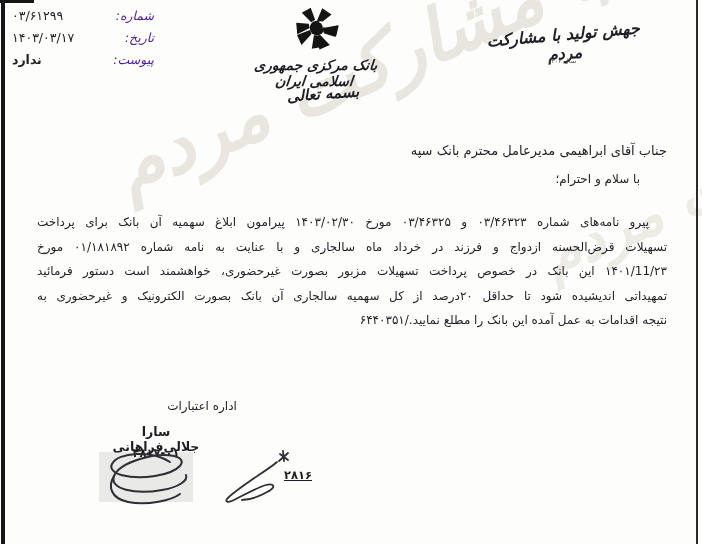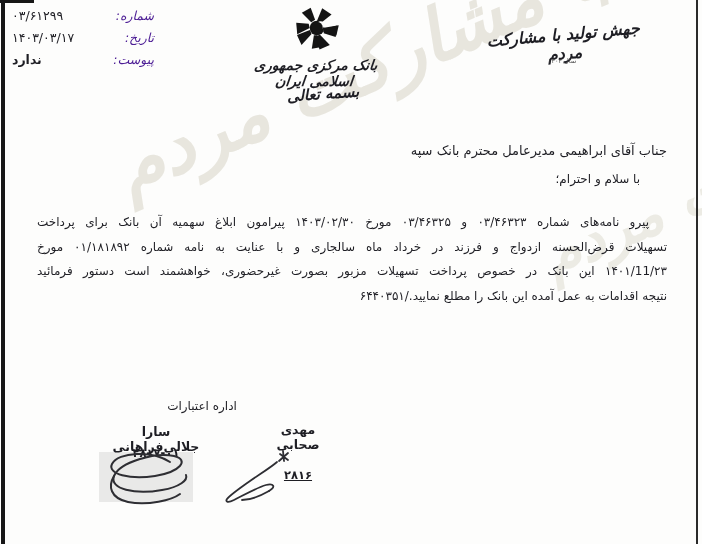--- a/index.html
+++ b/index.html
@@ -118,26 +118,26 @@
   <div class="layer slogan">جهش تولید با مشارکت مردم</div>
   <div class="layer slogan-year">سال ۱۴۰۳</div>
 
   <div class="layer addressee">جناب آقای ابراهیمی مدیرعامل محترم بانک سپه</div>
   <div class="layer salutation">با سلام و احترام؛</div>
 
   <div class="layer body-text">
     <div class="body-line first">پیرو نامه‌های شماره ۰۳/۴۶۳۲۳ و ۰۳/۴۶۳۲۵ مورخ ۱۴۰۳/۰۲/۳۰ پیرامون ابلاغ سهمیه آن بانک برای پرداخت</div>
     <div class="body-line">تسهیلات قرض‌الحسنه ازدواج و فرزند در خرداد ماه سالجاری و با عنایت به نامه شماره ۰۱/۱۸۱۸۹۲ مورخ</div>
     <div class="body-line">۱۴۰۱/11/۲۳ این بانک در خصوص پرداخت تسهیلات مزبور بصورت غیرحضوری، خواهشمند است دستور فرمائید</div>
+    <div class="body-line">تمهیداتی اندیشیده شود تا حداقل ۲۰درصد از کل سهمیه سالجاری آن بانک بصورت الکترونیک و غیرحضوری به</div>
     <div class="body-line last">نتیجه اقدامات به عمل آمده این بانک را مطلع نمایید./۶۴۴۰۳۵۱</div>
   </div>
 
   <div class="layer department">اداره اعتبارات</div>
 
-  <div class="signer-name name-right layer">مهدی صحابی</div>
   <div class="signer-code code-right layer">۲۸۱۶</div>
   <div class="signer-name name-left layer">سارا جلالی‌فراهانی</div>
   <div class="signer-code code-left layer">۲۸۱۷-۰۱</div>
 
   <div class="sig-shadow"></div>
 
   <svg class="sig sig-right" viewBox="0 0 70 58">
     <g fill="none" stroke="#2e2e33" stroke-width="1.8" stroke-linecap="round">
       <path d="M58 6 l8 6 M66 5 l-9 8 M61 3 l1 10"></path>
       <path d="M55 14 C48 20 38 26 28 33 C18 40 8 47 5 51 C3 54 6 55 12 52 C22 47 34 40 44 37 C52 35 54 39 47 43"></path>

